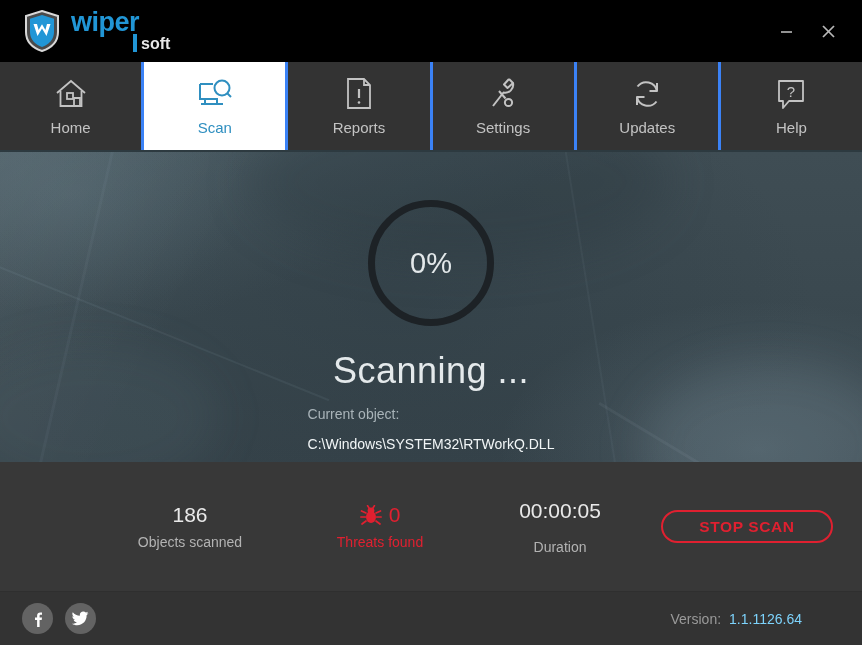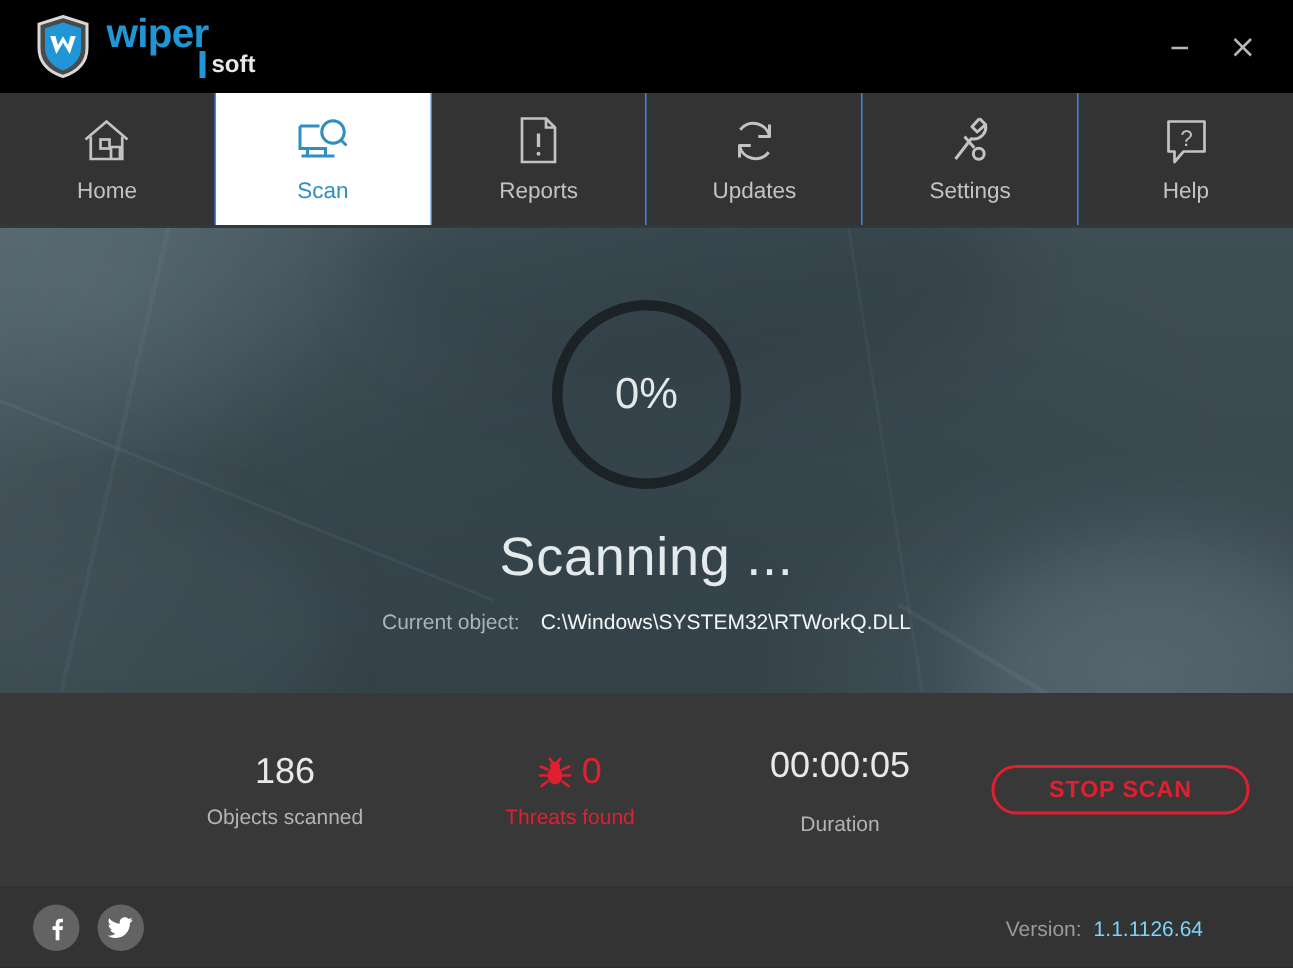--- a/index.html
+++ b/index.html
@@ -69,21 +69,21 @@
     border-bottom:2px solid #2d3a40;
   }
   .nav-item {
     flex:1 1 0;
     display:flex; flex-direction:column;
     align-items:center; justify-content:center;
     gap:8px;
     color:#c3c3c3;
     cursor:pointer;
     position:relative;
-    border-right:1px solid #3b82f6;
+    border-right:3px solid #3b82f6;
   }
   .nav-item:last-child { border-right:none; }
   .nav-item.active {
     background:#ffffff;
     color:#2f8fc0;
   }
   .nav-icon { height:34px; display:flex; align-items:center; justify-content:center; }
   .nav-icon svg { display:block; }
   .nav-label { font-size:15px; }
 
@@ -141,20 +141,21 @@
     margin-top:24px;
     font-size:36px; font-weight:300;
     color:#e4e9eb;
     letter-spacing:0.5px;
   }
   .current-line {
     position:relative; z-index:2;
     margin-top:14px;
     display:flex; align-items:baseline; gap:14px;
     font-size:14px;
+    flex-direction:column;
   }
   .current-label { color:#a9b4b9; }
   .current-value { color:#f2f6f7; }
 
   
   .stats {
     flex:0 0 130px;
     background:#383838;
     display:flex; align-items:center;
     padding:0 28px;
@@ -162,21 +163,21 @@
   }
   .stat {
     flex:0 0 auto;
     display:flex; flex-direction:column; align-items:center;
     gap:7px;
   }
   .stat.s-objects { width:200px; margin-left:62px; }
   .stat.s-threats { width:180px; }
   .stat.s-duration { width:180px;gap:16px; }
   .stat-value {
-    font-size:24px; color:#e9e9e9; font-weight:400;
+    font-size:21px; color:#e9e9e9; font-weight:400;
   }
   .stat-label { font-size:14px; color:#b3b3b3;text-align:right; }
   .stat.threat .stat-value,
   .stat.threat .stat-label { color:#e02030; }
   .threat-value-row { display:flex; align-items:center; gap:7px; }
   .bug-icon { display:block; }
   .stop-wrap { flex:1 1 auto; display:flex; justify-content:center; padding-left:10px; }
   .stop-btn {
     width:172px; height:33px;
     border:2px solid #e02030;
@@ -283,40 +284,40 @@
           <path d="M19 2 L19 8 L25 8"></path>
           <line x1="14" y1="12" x2="14" y2="21" stroke-width="2.2"></line>
           <circle cx="14" cy="25.5" r="1.3" fill="#c3c3c3" stroke="none"></circle>
         </svg>
       </span>
       <span class="nav-label">Reports</span>
     </div>
 
     <div class="nav-item">
       <span class="nav-icon">
+        <svg width="30" height="33" viewBox="0 0 30 33" fill="none" stroke="#c3c3c3" stroke-width="2">
+          <path d="M21 2 L16 7.5 L19.5 11 L25 6 A8 8 0 0 1 15.5 15.5 L5 29" stroke-linejoin="round"></path>
+          <line x1="21" y1="2" x2="25" y2="6"></line>
+          <circle cx="20.5" cy="25.5" r="3.6"></circle>
+          <path d="M11 14 L17.5 21.5"></path>
+        </svg>
+      </span>
+      <span class="nav-label">Settings</span>
+    </div>
+
+    <div class="nav-item">
+      <span class="nav-icon">
         <svg width="32" height="32" viewBox="0 0 32 32" fill="none" stroke="#c3c3c3" stroke-width="2">
           <path d="M26 13 A11 11 0 0 0 6.5 8.5"></path>
           <path d="M6 19 A11 11 0 0 0 25.5 23.5"></path>
           <path d="M26 5 L26 13 L18.5 13" stroke-linejoin="round"></path>
           <path d="M6 27 L6 19 L13.5 19" stroke-linejoin="round"></path>
         </svg>
       </span>
       <span class="nav-label">Updates</span>
-    </div>
-
-    <div class="nav-item">
-      <span class="nav-icon">
-        <svg width="30" height="33" viewBox="0 0 30 33" fill="none" stroke="#c3c3c3" stroke-width="2">
-          <path d="M21 2 L16 7.5 L19.5 11 L25 6 A8 8 0 0 1 15.5 15.5 L5 29" stroke-linejoin="round"></path>
-          <line x1="21" y1="2" x2="25" y2="6"></line>
-          <circle cx="20.5" cy="25.5" r="3.6"></circle>
-          <path d="M11 14 L17.5 21.5"></path>
-        </svg>
-      </span>
-      <span class="nav-label">Settings</span>
     </div>
 
     <div class="nav-item">
       <span class="nav-icon">
         <svg width="30" height="32" viewBox="0 0 30 32" fill="none" stroke="#c3c3c3" stroke-width="1.8">
           <path d="M3 3 L27 3 L27 23 L13 23 L7 30 L7 23 L3 23 Z" stroke-linejoin="round"></path>
           <text x="15" y="19" font-size="15" fill="#c3c3c3" stroke="none" text-anchor="middle" font-family="Liberation Sans, sans-serif">?</text>
         </svg>
       </span>
       <span class="nav-label">Help</span>

